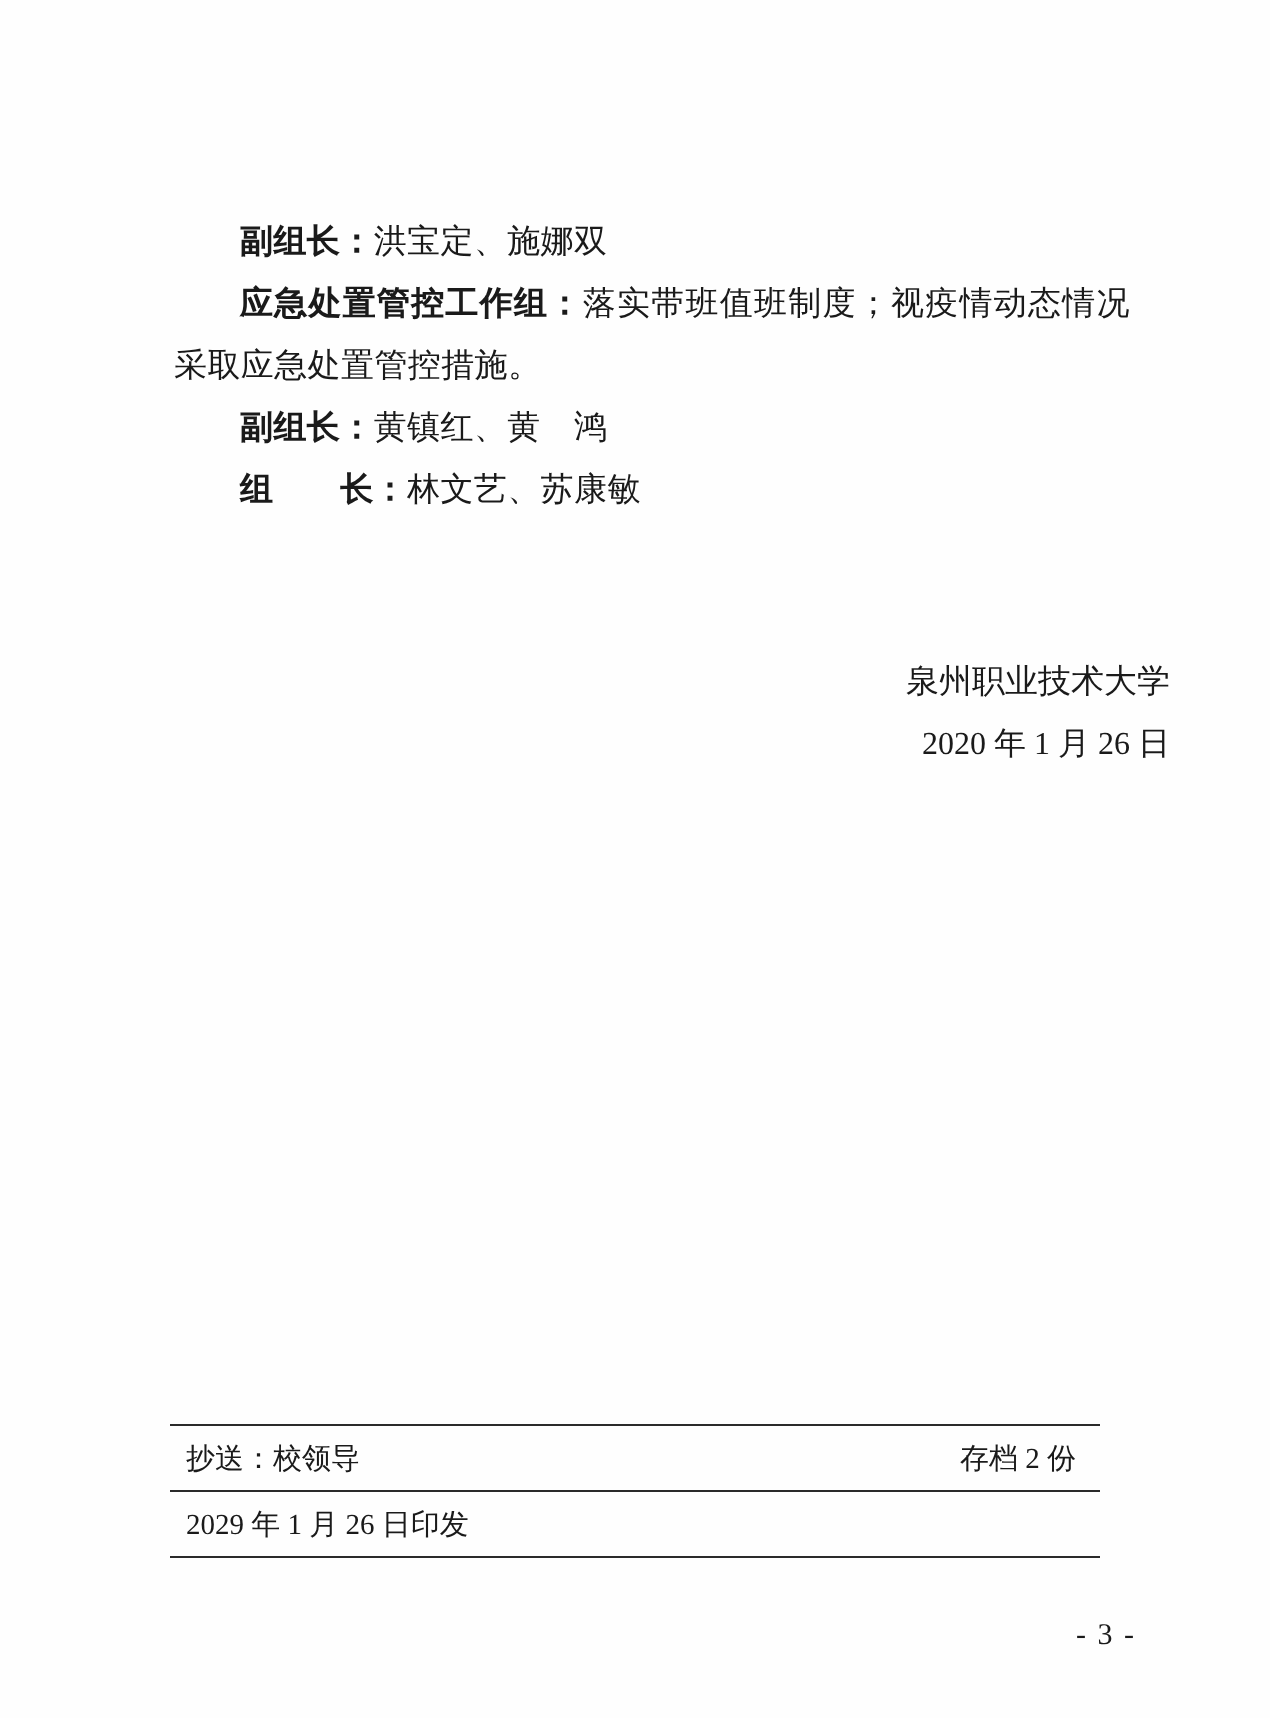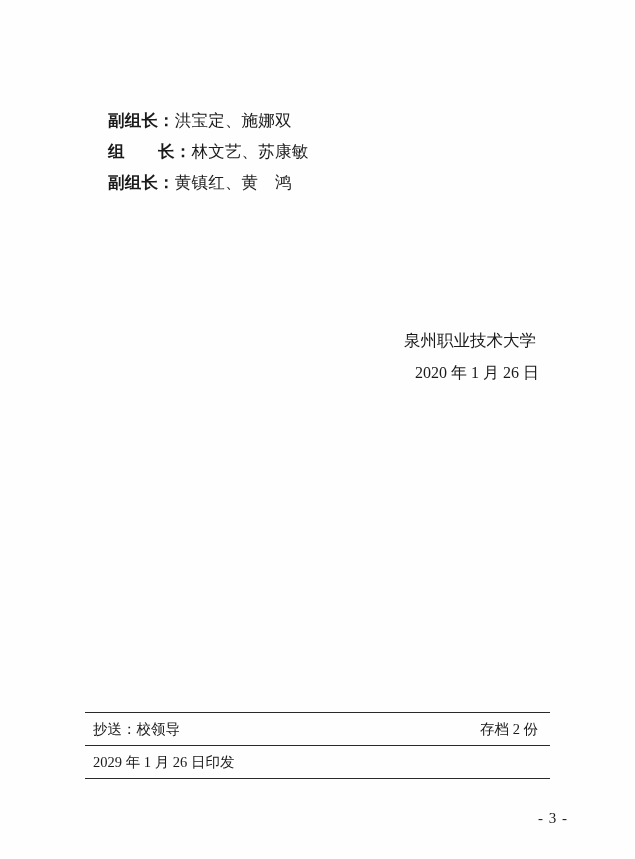--- a/index.html
+++ b/index.html
@@ -26,35 +26,35 @@
   .body-block {
     position: absolute;
     left: 75px;
     top: 105px;
     width: 490px;
   }
   .para {
     font-size: 16.5px;
     line-height: 31px;
     text-align: justify;
-    margin: 0 0 0 0;
+    margin: 0 0 0 12px;
     letter-spacing: 0.2px;
   }
   .indent {
     text-indent: 33px;
   }
   .bold {
     font-weight: bold;
   }
   .sig-block {
     position: absolute;
     left: 355px;
     top: 325px;
     width: 230px;
-    text-align: center;
+    text-align: right;
   }
   .sig-line {
     font-size: 16.5px;
     line-height: 32px;
     white-space: nowrap;
   }
   .sig-date {
     font-size: 16px;
     line-height: 32px;
     padding-left: 14px;
@@ -102,27 +102,30 @@
 <body>
 
 <div class="page">
 
   <div class="body-block">
 
     <p class="para indent">
       <span class="bold">副组长：</span><span>洪宝定、施娜双</span>
     </p>
 
-
     <p class="para indent">
-      <span class="bold">组　　长：</span><span>林文艺、苏康敏</span>
+      <span class="bold">应急处置管控工作组：</span><span>落实带班值班制度；视疫情动态情况采取应急处置管控措施。</span>
     </p>
 
     <p class="para indent">
       <span class="bold">副组长：</span><span>黄镇红、黄　鸿</span>
+    </p>
+
+    <p class="para indent">
+      <span class="bold">组　　长：</span><span>林文艺、苏康敏</span>
     </p>
 
   </div>
 
   <div class="sig-block">
     <div class="sig-line">泉州职业技术大学</div>
     <div class="sig-date">2020 年 1 月 26 日</div>
   </div>
 
   <div class="footer-table">

